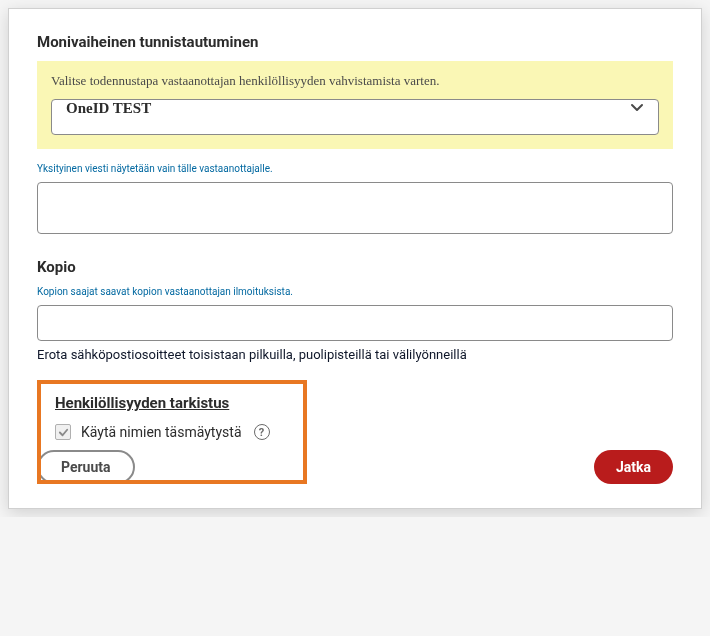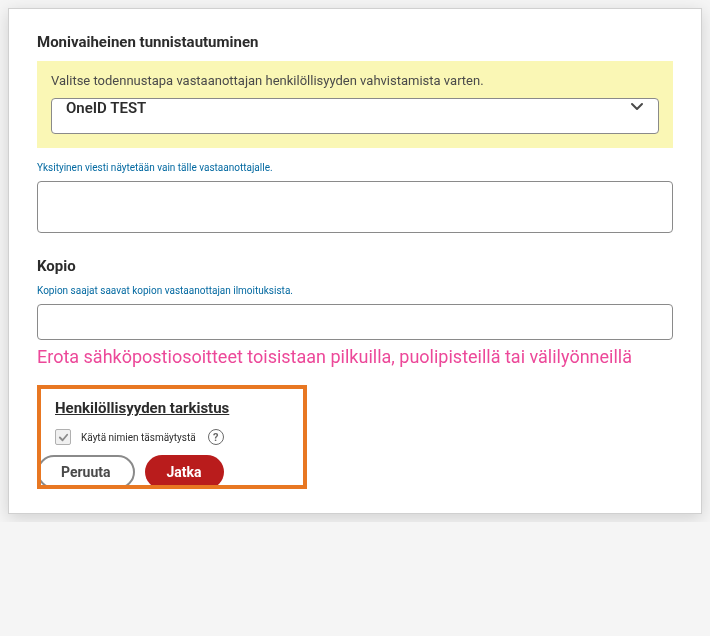--- a/index.html
+++ b/index.html
@@ -30,20 +30,21 @@
     .section-heading {
       font-size: 15px;
       font-weight: 700;
       color: #2c2c2c;
       margin-bottom: 10px;
     }
     .highlight-yellow {
       background: #faf7b5;
       padding: 12px 14px 14px 14px;
       margin-bottom: 14px;
+      font-family: Liberation Serif, serif;
     }
     .helper-text {
       font-size: 13px;
       color: #4a4a4a;
       margin-bottom: 10px;
     }
     .helper-text-small {
       font-size: 10px;
       color: #0369a1;
       margin-bottom: 8px;
@@ -83,22 +84,22 @@
       width: 100%;
       border: 1px solid #8a8a8a;
       border-radius: 4px;
       height: 36px;
       padding: 6px 10px;
       font-size: 14px;
       font-family: inherit;
       margin-bottom: 6px;
     }
     .hint-below {
-      font-size: 18px;
-      color: #ec4899;
+      font-size: 13px;
+      color: #0f172a;
       margin-bottom: 18px;
     }
     .highlight-box {
       border: 4px solid #e87722;
       padding: 10px 14px 40px 14px;
       width: 270px;
       margin-bottom: -46px;
       position: relative;
     }
     .highlight-box .section-heading {
@@ -119,39 +120,39 @@
       display: flex;
       align-items: center;
       justify-content: center;
       flex-shrink: 0;
     }
     .checkbox svg {
       width: 11px;
       height: 11px;
     }
     .checkbox-label {
-      font-size: 10px;
+      font-size: 14px;
       color: #2c2c2c;
     }
     .help-icon {
       width: 16px;
       height: 16px;
       border: 1.5px solid #6a6a6a;
       border-radius: 50%;
       display: inline-flex;
       align-items: center;
       justify-content: center;
       font-size: 11px;
       font-weight: 700;
       color: #6a6a6a;
       margin-left: 2px;
     }
     .button-row {
       display: flex;
-      justify-content: flex-start;
+      justify-content: space-between;
       gap: 10px;
       margin-top: 12px;
     }
     .btn {
       height: 34px;
       padding: 0 22px;
       border-radius: 17px;
       font-size: 14px;
       font-weight: 700;
       cursor: pointer;

